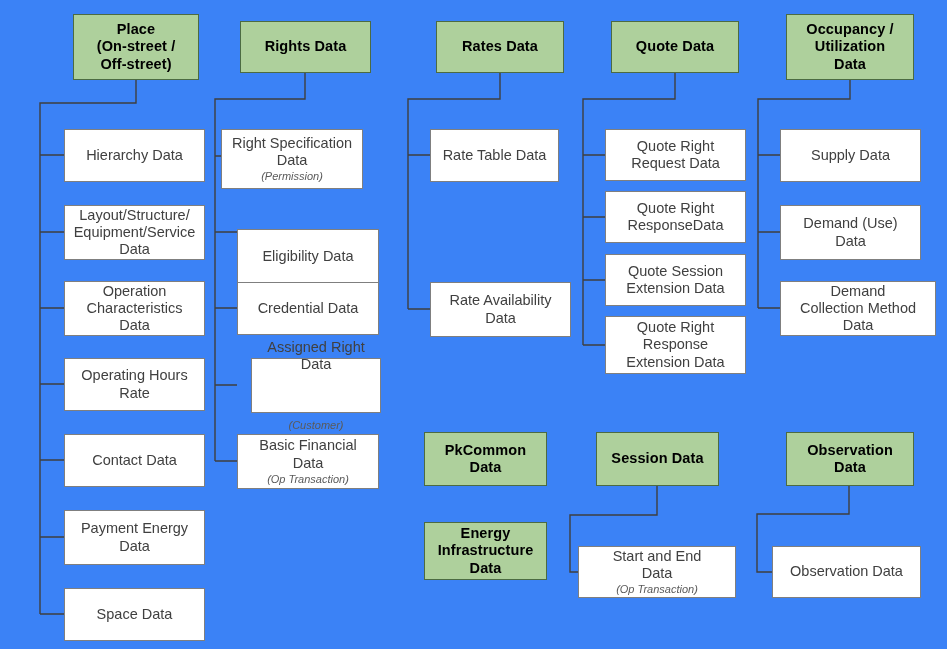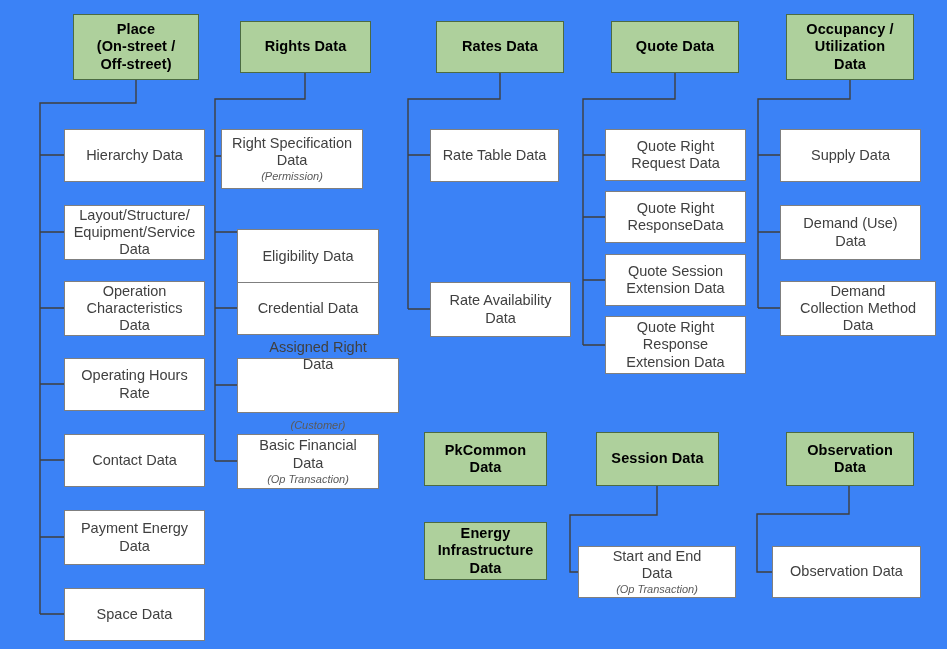--- a/index.html
+++ b/index.html
@@ -127,21 +127,21 @@
       <span class="title">Right Specification
 Data</span>
       <span class="sub">(Permission)</span>
     </div>
     <div class="node leaf" style="left: 237px; top: 205px; width: 142px; height: 55px; margin-top: 24px;">
       <span class="title">Eligibility Data</span>
     </div>
     <div class="node leaf" style="left: 237px; top: 282px; width: 142px; height: 53px;">
       <span class="title">Credential Data</span>
     </div>
-    <div class="node leaf" style="left: 237px; top: 358px; width: 162px; height: 55px; gap: 45px;">
+    <div class="node leaf" style="left: 251px; top: 358px; width: 130px; height: 55px; gap: 45px;">
       <span class="title">Assigned Right
 Data</span>
       <span class="sub">(Customer)</span>
     </div>
     <div class="node leaf" style="left: 237px; top: 434px; width: 142px; height: 55px;">
       <span class="title">Basic Financial
 Data</span>
       <span class="sub">(Op Transaction)</span>
     </div>
     <div class="node leaf" style="left: 430px; top: 129px; width: 129px; height: 53px;">

